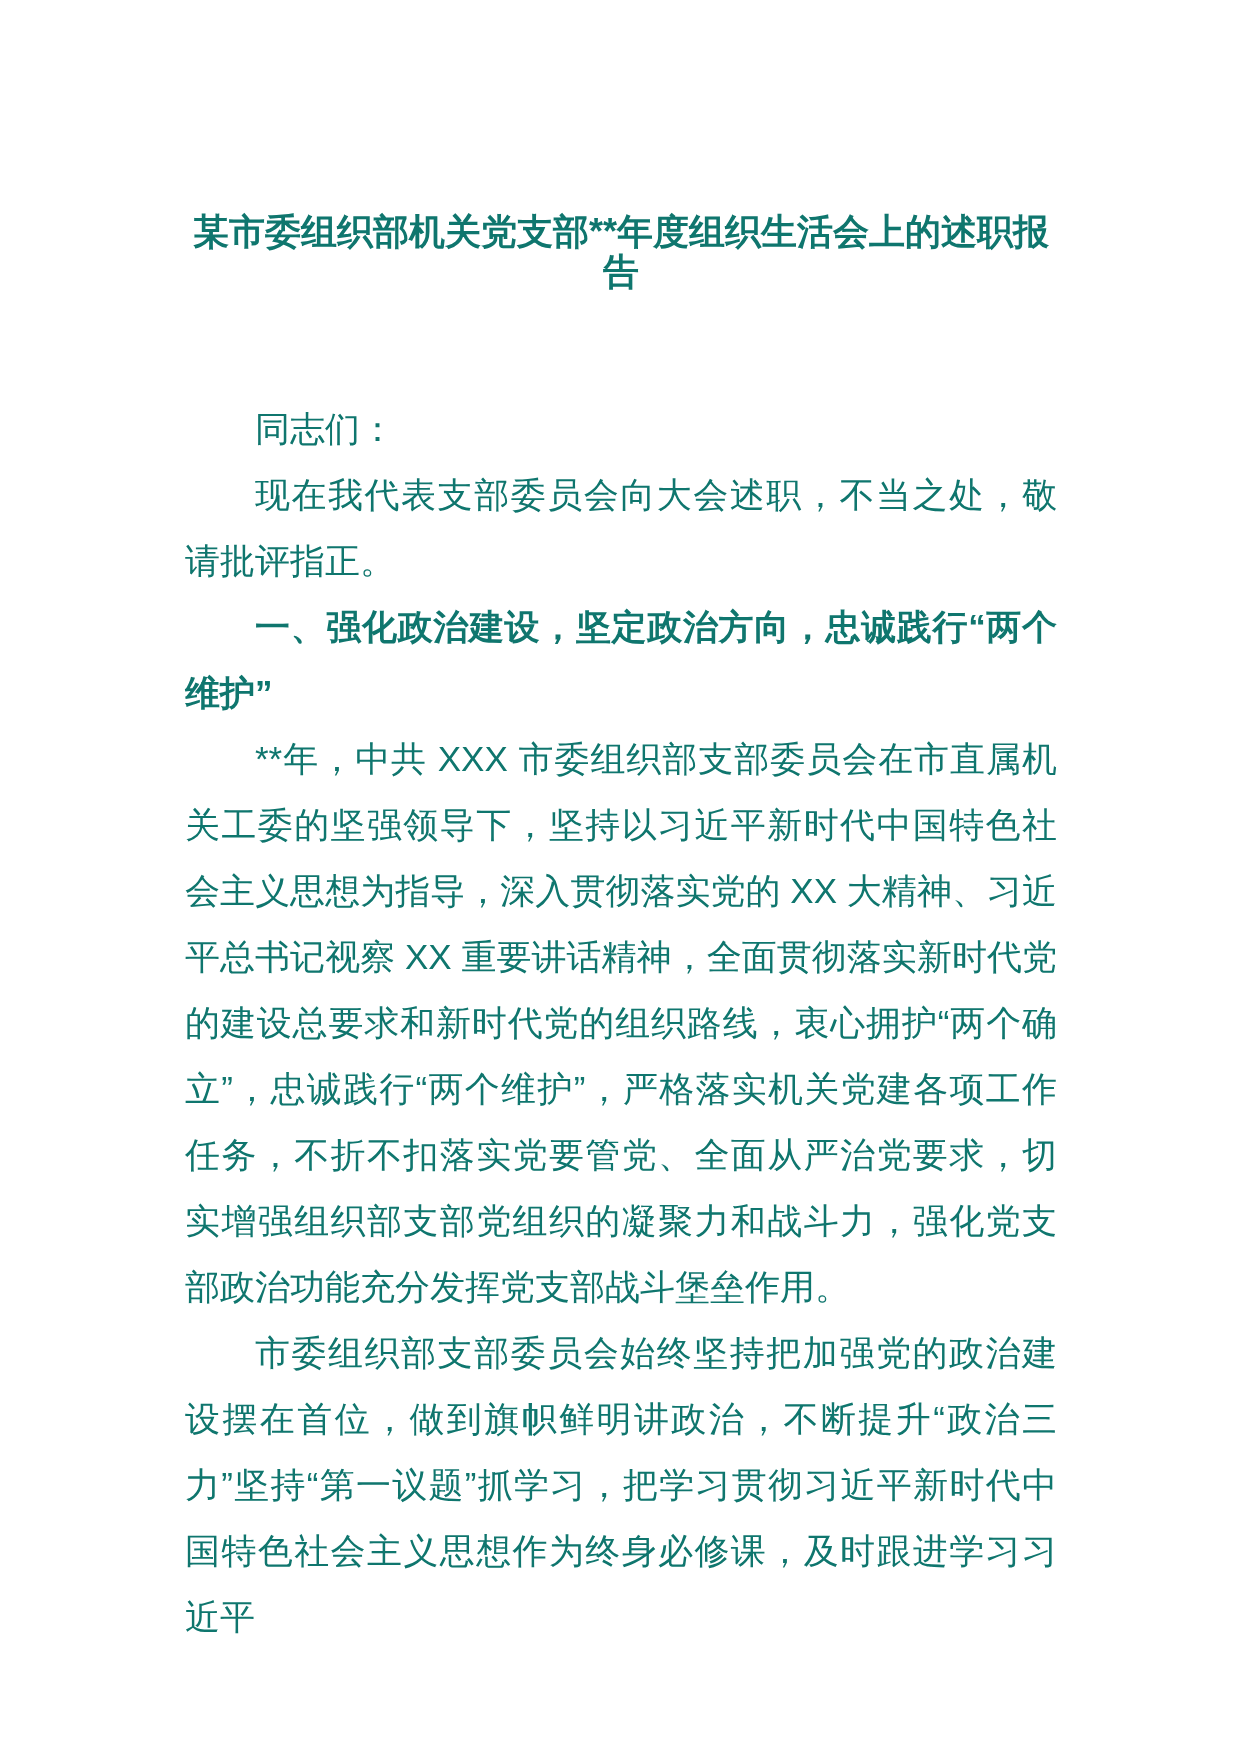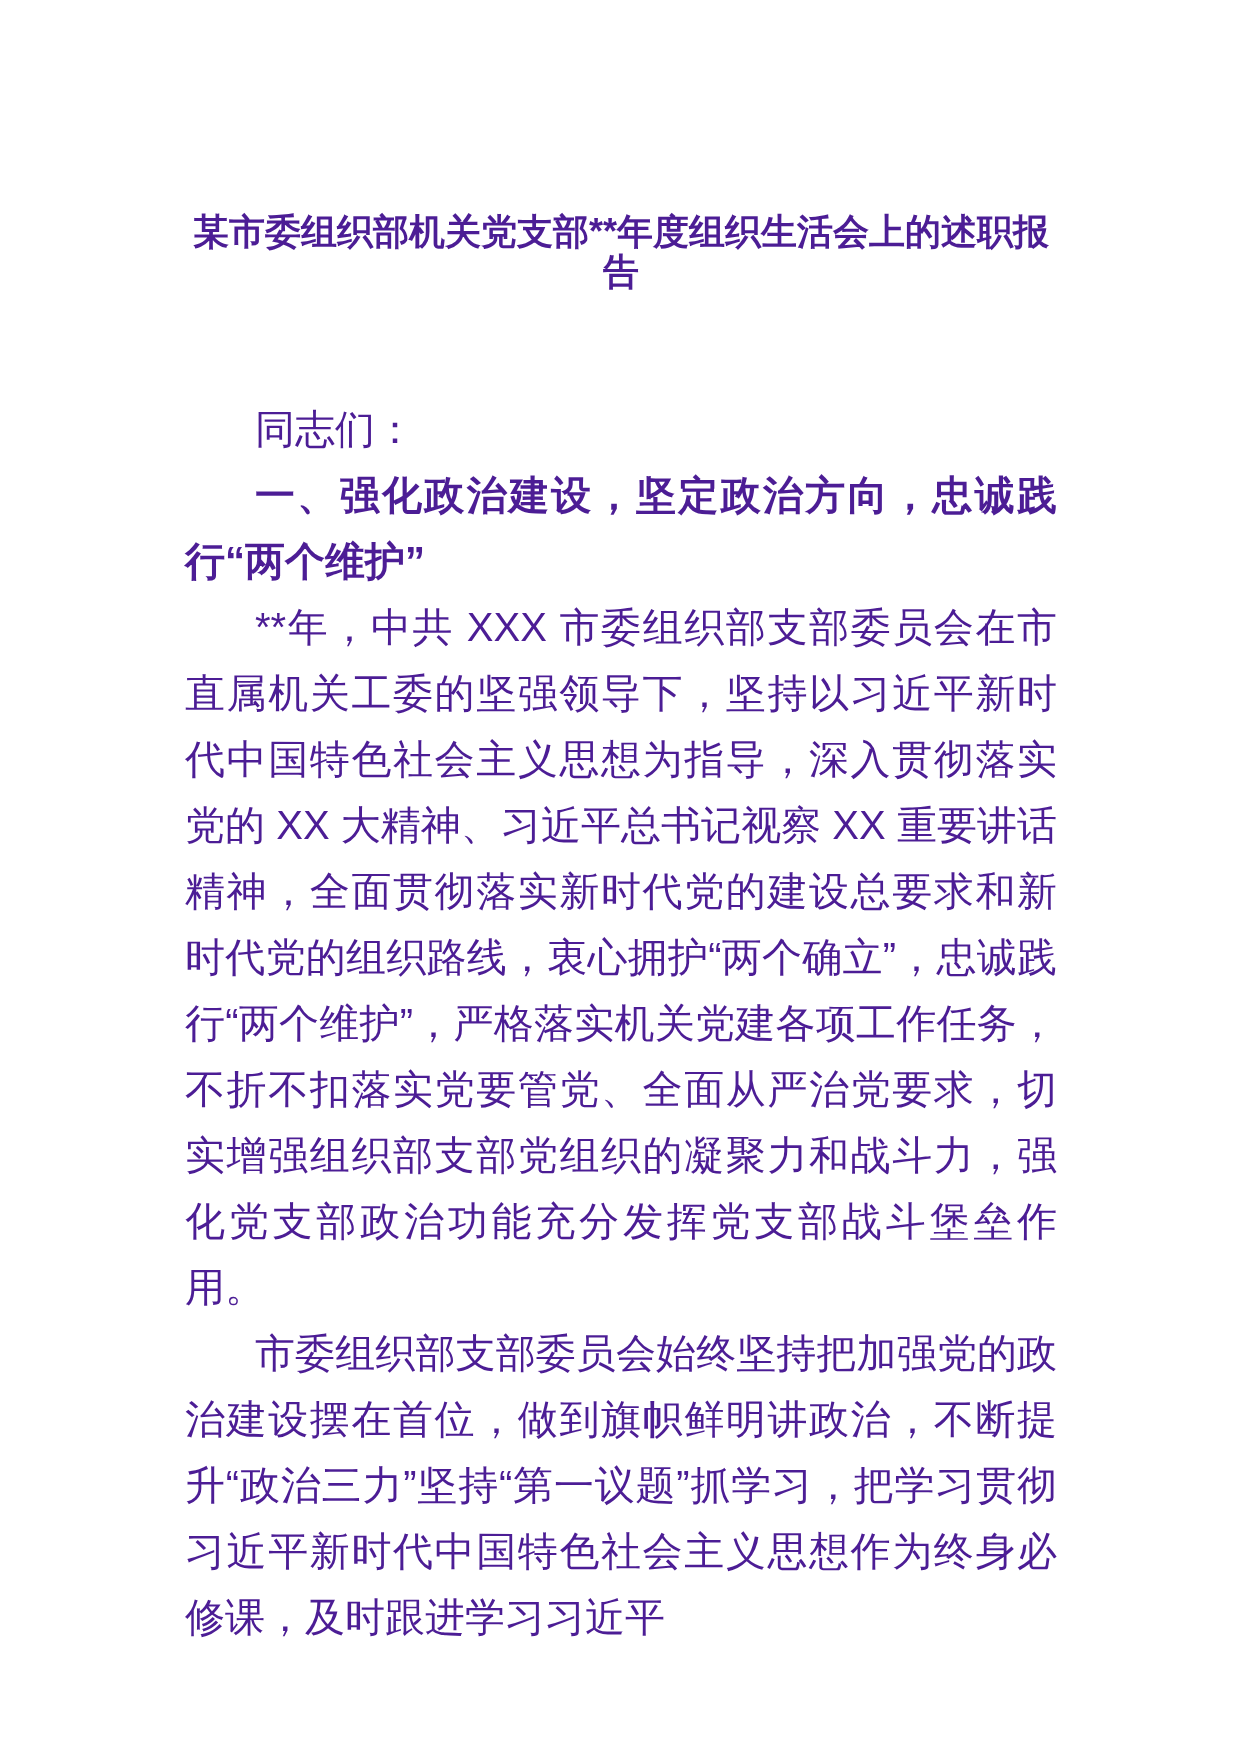--- a/index.html
+++ b/index.html
@@ -9,52 +9,53 @@
   }
   .page {
     position: relative;
     width: 1240px;
     height: 1754px;
     margin: 0 auto;
     background: #ffffff;
     box-sizing: border-box;
     padding: 212px 183px 0 185px;
     font-family: "Liberation Sans", "DejaVu Sans", sans-serif;
-    color: #4c1d95;
+    color: #0f766e;
     overflow: hidden;
   }
   .doc-title {
     font-size: 36px;
     font-weight: bold;
     line-height: 40px;
     text-align: center;
     margin: 0 0 104px 0;
     letter-spacing: 0px;
   }
   .para {
-    font-size: 40px;
+    font-size: 35px;
     line-height: 66px;
     text-align: justify;
     text-justify: inter-ideograph;
     text-indent: 70px;
     margin: 0;
     word-break: normal;
     overflow-wrap: break-word;
   }
   .para.heading {
     font-weight: bold;
   }
 </style>
 </head>
 <body>
 
 <div class="page">
   <h1 class="doc-title">某市委组织部机关党支部**年度组织生活会上的述职报告</h1>
 
   <p class="para">同志们：</p>
 
+  <p class="para">现在我代表支部委员会向大会述职，不当之处，敬请批评指正。</p>
 
   <p class="para heading">一、强化政治建设，坚定政治方向，忠诚践行“两个维护”</p>
 
   <p class="para">**年，中共 XXX 市委组织部支部委员会在市直属机关工委的坚强领导下，坚持以习近平新时代中国特色社会主义思想为指导，深入贯彻落实党的 XX 大精神、习近平总书记视察 XX 重要讲话精神，全面贯彻落实新时代党的建设总要求和新时代党的组织路线，衷心拥护“两个确立”，忠诚践行“两个维护”，严格落实机关党建各项工作任务，不折不扣落实党要管党、全面从严治党要求，切实增强组织部支部党组织的凝聚力和战斗力，强化党支部政治功能充分发挥党支部战斗堡垒作用。</p>
 
   <p class="para">市委组织部支部委员会始终坚持把加强党的政治建设摆在首位，做到旗帜鲜明讲政治，不断提升“政治三力”坚持“第一议题”抓学习，把学习贯彻习近平新时代中国特色社会主义思想作为终身必修课，及时跟进学习习近平</p>
 </div>
 
 </body></html>

